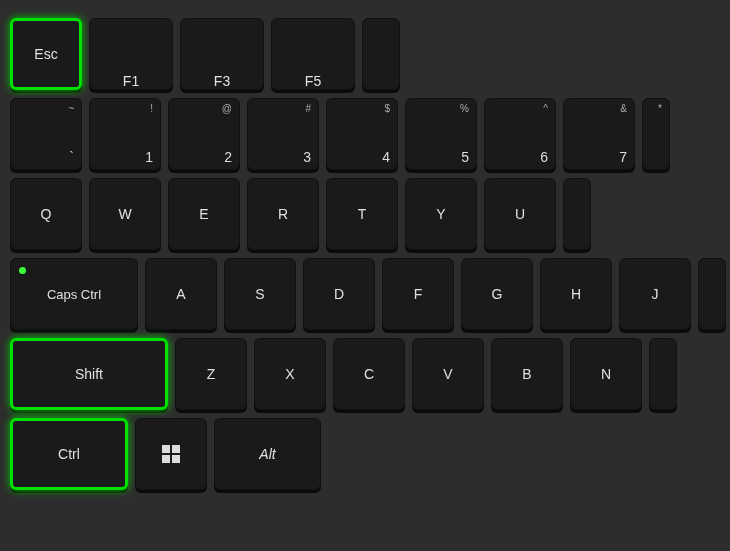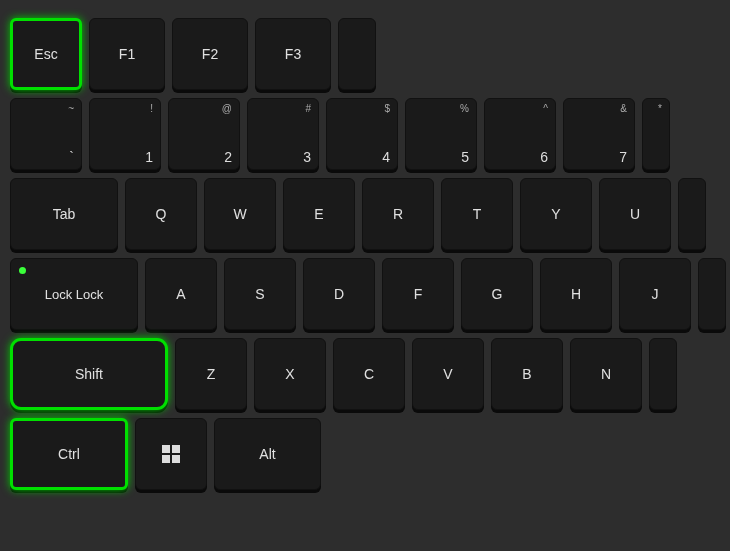--- a/index.html
+++ b/index.html
@@ -55,46 +55,46 @@
     }
 
     
     .highlighted {
       border: 3px solid #00e000;
       box-shadow: 0 0 8px #00cc00, 0 3px 0 #0a0a0a;
     }
 
     
     .key-esc { width: 72px; font-size: 16px; }
-    .key-f { width: 76px; font-size: 15px; }
+    .key-f { width: 84px; font-size: 15px; align-items: flex-end; }
     .key-num { width: 72px; }
 
     
     .key-tab { width: 108px; font-size: 14px; }
     .key-letter { width: 72px; font-size: 20px; }
 
     
     .key-caps { width: 128px; font-size: 14px; }
     .caps-dot {
       position: absolute;
       top: 8px;
       left: 8px;
       width: 7px;
       height: 7px;
       border-radius: 50%;
       background: #3aff3a;
     }
 
     
-    .key-shift { width: 158px; font-size: 16px; border-radius: 11px; }
+    .key-shift { width: 158px; font-size: 16px; }
 
     
     .key-ctrl { width: 118px; font-size: 15px; }
     .key-win { width: 72px; font-size: 13px; }
-    .key-alt { width: 107px; font-size: 15px; }
+    .key-alt { width: 107px; font-size: 15px; font-style: italic; }
 
     .win-icon {
       display: grid;
       grid-template-columns: 1fr 1fr;
       grid-template-rows: 1fr 1fr;
       gap: 2px;
       width: 18px;
       height: 18px;
     }
     .win-icon span {
@@ -135,24 +135,24 @@
 <div class="keyboard">
 
   <div class="key-row">
     <div class="key key-esc highlighted">
       <span class="key-center">Esc</span>
     </div>
     <div class="key key-f">
       <span class="key-center">F1</span>
     </div>
     <div class="key key-f">
-      <span class="key-center">F2</span>
+      <span class="key-center">F3</span>
     </div>
     <div class="key key-f">
-      <span class="key-center">F3</span>
+      <span class="key-center">F5</span>
     </div>
     <div class="key partial-key" style="width:38px;"></div>
   </div>
 
   <div class="key-row">
     <div class="key key-num">
       <div class="key-num-inner">
         <span class="num-top">~</span>
         <span class="num-bottom">`</span>
       </div>
@@ -200,23 +200,20 @@
       </div>
     </div>
     <div class="key partial-key" style="width:28px;">
       <div class="key-num-inner">
         <span class="num-top">*</span>
       </div>
     </div>
   </div>
 
   <div class="key-row">
-    <div class="key key-tab">
-      <span class="key-center">Tab</span>
-    </div>
     <div class="key key-letter">
       <span class="key-center">Q</span>
     </div>
     <div class="key key-letter">
       <span class="key-center">W</span>
     </div>
     <div class="key key-letter">
       <span class="key-center">E</span>
     </div>
     <div class="key key-letter">
@@ -230,21 +227,21 @@
     </div>
     <div class="key key-letter">
       <span class="key-center">U</span>
     </div>
     <div class="key partial-key" style="width:28px;"></div>
   </div>
 
   <div class="key-row">
     <div class="key key-caps" style="position:relative;">
       <div class="caps-dot"></div>
-      <span class="key-center" style="font-size:13px;">Lock Lock</span>
+      <span class="key-center" style="font-size:13px;">Caps Ctrl</span>
     </div>
     <div class="key key-letter">
       <span class="key-center">A</span>
     </div>
     <div class="key key-letter">
       <span class="key-center">S</span>
     </div>
     <div class="key key-letter">
       <span class="key-center">D</span>
     </div>

